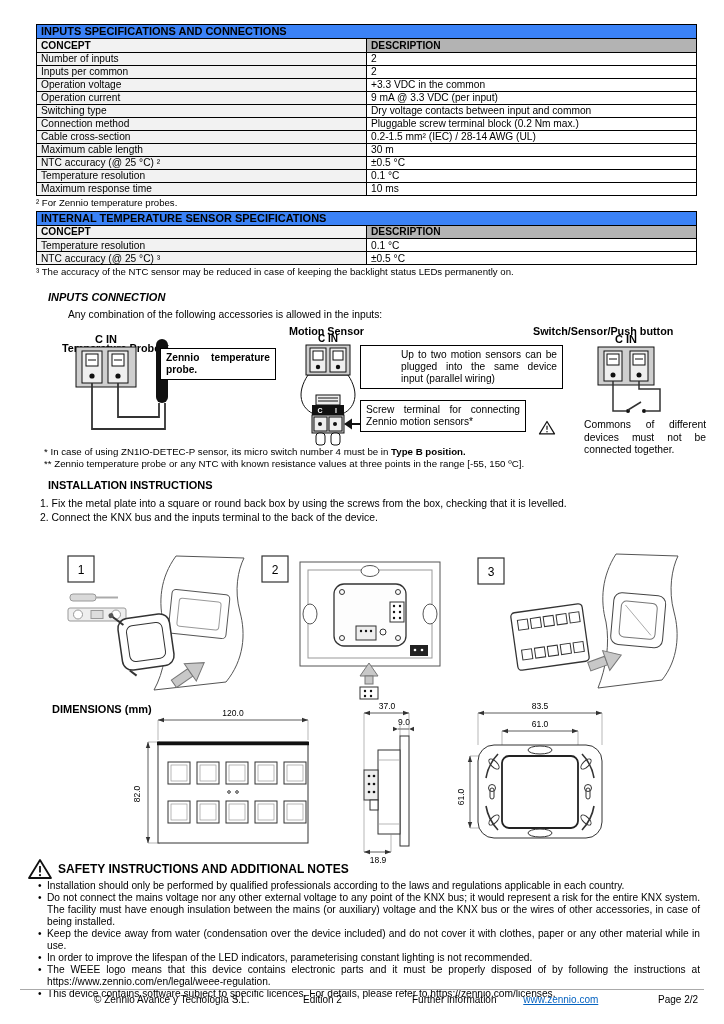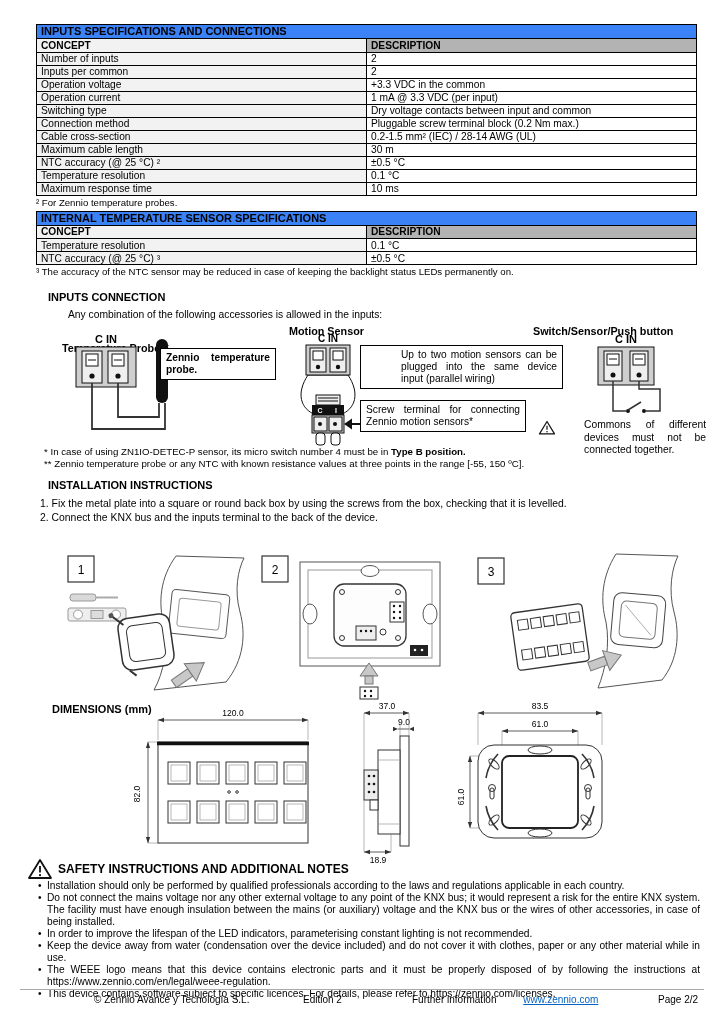--- a/index.html
+++ b/index.html
@@ -57,21 +57,21 @@
       <tr>
             <td class="concept">Inputs per common</td>
             <td class="desc">2</td>
           </tr>
       <tr>
             <td class="concept">Operation voltage</td>
             <td class="desc">+3.3 VDC in the common</td>
           </tr>
       <tr>
             <td class="concept">Operation current</td>
-            <td class="desc">1 mA @ 3.3 VDC (per input)</td>
+            <td class="desc">9 mA @ 3.3 VDC (per input)</td>
           </tr>
       <tr>
             <td class="concept">Switching type</td>
             <td class="desc">Dry voltage contacts between input and common</td>
           </tr>
       <tr>
             <td class="concept">Connection method</td>
             <td class="desc">Pluggable screw terminal block (0.2 Nm max.)</td>
           </tr>
       <tr>
@@ -113,21 +113,21 @@
           </tr>
       <tr>
             <td class="concept">NTC accuracy (@ 25 °C) ³</td>
             <td class="desc">±0.5 °C</td>
           </tr>
     </tbody>
       </table>
     <div class="footnote">³ The accuracy of the NTC sensor may be reduced in case of keeping the backlight status LEDs permanently on.</div>
   </div>
 
-  <div class="h-sec" style="left:48px;top:291px;">INPUTS CONNECTION</div>
+  <div class="h-sec" style="left:48px;top:291px;font-style:italic;">INPUTS CONNECTION</div>
   <div class="txt" style="left:40px;top:309px;">Any combination of the following accessories is allowed in the inputs:</div>
 
   <div class="colTitle" style="left:62px;top:342px;">Temperature Probe**</div>
   <div class="colTitle" style="left:289px;top:325px;">Motion Sensor</div>
   <div class="colTitle" style="left:533px;top:325px;">Switch/Sensor/Push button</div>
 
   <svg style="left:60px;top:331px;" width="120" height="112" viewBox="0 0 120 112">
     <text x="46" y="12" font-size="11" font-weight="bold" text-anchor="middle">C IN</text>
     <rect x="16" y="16" width="60" height="40" fill="#cfcfcf" stroke="#111"></rect>
     <rect x="22" y="20" width="20" height="32" fill="#efefef" stroke="#111"></rect>
@@ -421,22 +421,22 @@
   <svg style="left:28px;top:858px;" width="24" height="22" viewBox="0 0 24 22">
     <polygon points="12,2 23,20 1,20" fill="none" stroke="#111" stroke-width="1.8" stroke-linejoin="round"></polygon>
     <line x1="12" y1="8" x2="12" y2="14.5" stroke="#111" stroke-width="1.8"></line>
     <circle cx="12" cy="17.2" r="1.1" fill="#111"></circle>
   </svg>
   <div style="position:absolute;left:58px;top:862px;font-size:12px;font-weight:bold;">SAFETY INSTRUCTIONS AND ADDITIONAL NOTES</div>
 
   <ul class="bullets">
     <li>Installation should only be performed by qualified professionals according to the laws and regulations applicable in each country.</li>
     <li>Do not connect the mains voltage nor any other external voltage to any point of the KNX bus; it would represent a risk for the entire KNX system. The facility must have enough insulation between the mains (or auxiliary) voltage and the KNX bus or the wires of other accessories, in case of being installed.</li>
+    <li>Keep the device away from water (condensation over the device included) and do not cover it with clothes, paper or any other material while in use.</li>
     <li>In order to improve the lifespan of the LED indicators, parameterising constant lighting is not recommended.</li>
-    <li>Keep the device away from water (condensation over the device included) and do not cover it with clothes, paper or any other material while in use.</li>
     <li>The WEEE logo means that this device contains electronic parts and it must be properly disposed of by following the instructions at https://www.zennio.com/en/legal/weee-regulation.</li>
     <li>This device contains software subject to specific licences. For details, please refer to https://zennio.com/licenses.</li>
   </ul>
 
   <div class="sep"></div>
   <div class="foot" style="left:94px;">© Zennio Avance y Tecnología S.L.</div>
   <div class="foot" style="left:303px;">Edition 2</div>
   <div class="foot" style="left:412px;">
     <span>Further information </span><a class="flink" href="#">www.zennio.com</a>
   </div>

